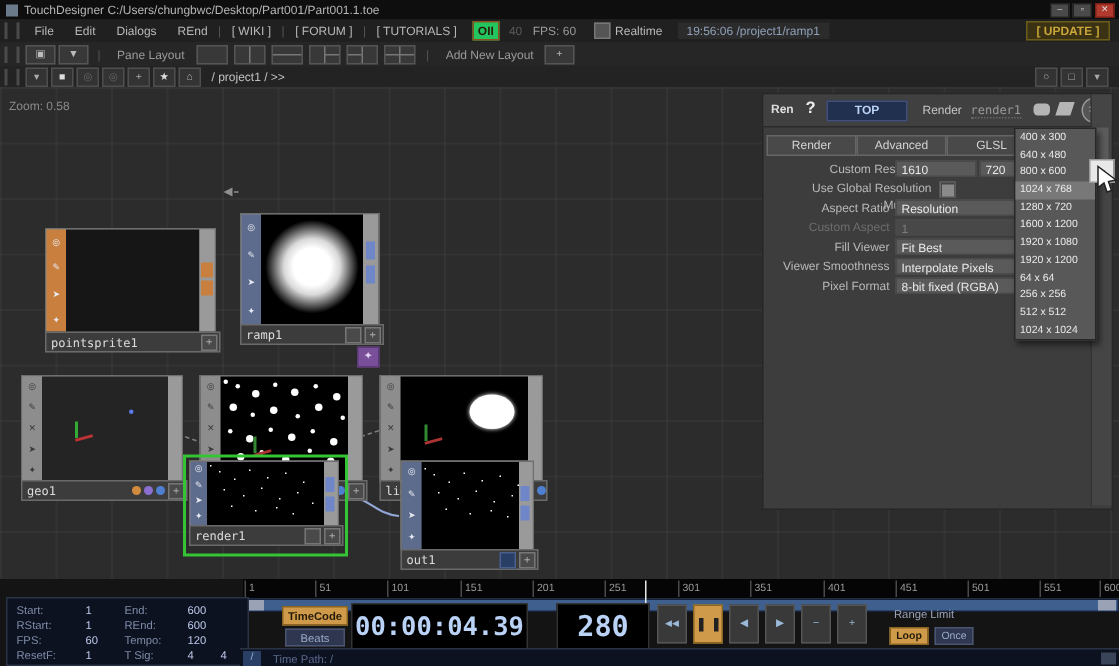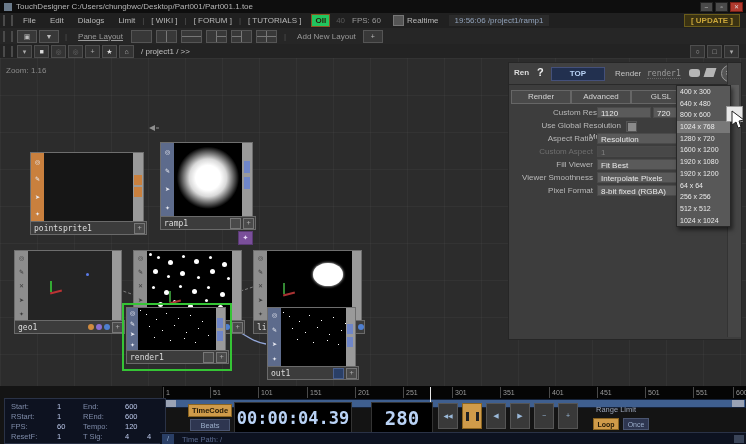--- a/index.html
+++ b/index.html
@@ -87,42 +87,42 @@
       <div class="winbtn">▫</div>
       <div class="winbtn" style="background:#b03a2e;border-color:#7a1f16;">✕</div>
     </div>
   </div>
 
   <div class="abs row menubar">
     <div class="grip"></div>
     <span class="menuitem">File</span>
     <span class="menuitem">Edit</span>
     <span class="menuitem">Dialogs</span>
-    <span class="menuitem">Limit</span>
+    <span class="menuitem">REnd</span>
     <span class="sep">|</span>
     <span class="menuitem">[ WIKI ]</span>
     <span class="sep">|</span>
     <span class="menuitem">[ FORUM ]</span>
     <span class="sep">|</span>
     <span class="menuitem">[ TUTORIALS ]</span>
     <span style="background:#22c55e;color:#2a1a08;font-weight:bold;padding:1px 3px;margin:0 3px;border:1px solid #8a5420;">OII</span>
     <span style="color:#5a5a5a;margin:0 3px;">40</span>
     <span style="color:#9a9a9a;margin:0 4px;">FPS: 60</span>
     <div style="width:9px;height:9px;background:#555;border:1px solid #777;margin:0 3px 0 8px;"></div>
     <span>Realtime</span>
     <span style="margin-left:10px;background:#2b2b2b;padding:1px 6px;color:#8fa0b8;">19:56:06 /project1/ramp1</span>
     <span style="margin-left:auto;margin-right:6px;background:#3a3212;border:1px solid #6a5c1a;color:#c9a53a;font-weight:bold;padding:1px 6px;">[ UPDATE ]</span>
   </div>
 
   <div class="abs row layoutbar">
     <div class="grip"></div>
     <div class="toolbtn">▣</div>
     <div class="toolbtn">▼</div>
     <span class="sep" style="margin:0 5px;">|</span>
-    <span style="margin:4px 6px;text-decoration:underline;">Pane Layout</span>
+    <span style="margin:4px 6px;">Pane Layout</span>
     <div class="lp"></div>
     <div class="lp">
         <i style="left:9px;top:0;width:1px;height:11px;"></i>
       </div>
     <div class="lp">
         <i style="left:0;top:5px;width:19px;height:1px;"></i>
       </div>
     <div class="lp">
         <i style="left:9px;top:0;width:1px;height:11px;"></i>
         <i style="left:9px;top:5px;width:10px;height:1px;"></i>
@@ -151,21 +151,21 @@
     <div class="pbtn">⌂</div>
     <span style="margin-left:6px;color:#c0c0c0;">/ project1 / &gt;&gt;</span>
     <div style="margin-left:auto;display:flex;margin-right:6px;">
       <div class="pbtn">○</div>
       <div class="pbtn">□</div>
       <div class="pbtn">▾</div>
     </div>
   </div>
 
   <div class="abs network">
-    <div class="abs" style="left:6px;top:8px;color:#8a8a8a;">Zoom: 1.16</div>
+    <div class="abs" style="left:6px;top:8px;color:#8a8a8a;">Zoom: 0.58</div>
 
     <svg class="abs" width="746" height="328" style="left:0;top:0;pointer-events:none;">
       <defs>
         <marker id="arr" markerWidth="7" markerHeight="7" refX="5" refY="3" orient="auto">
           <path d="M0,0 L6,3 L0,6 z" fill="#8f8f8f"></path>
         </marker>
       </defs>
       <path d="M159,70 L150,70" stroke="#8f8f8f" stroke-width="1" stroke-dasharray="3,2" fill="none" marker-end="url(#arr)"></path>
       <path d="M122,108 L122,128" stroke="#8f8f8f" stroke-width="1" stroke-dasharray="3,2" fill="none" marker-end="url(#arr)"></path>
       <path d="M62,212 L146,241" stroke="#7f7f7f" stroke-width="1" stroke-dasharray="3,2" fill="none" marker-end="url(#arr)"></path>
@@ -334,21 +334,21 @@
       <div class="abs" style="left:180px;top:6px;width:11px;height:8px;background:#b5b5b5;border-radius:3px;"></div>
       <div class="abs" style="left:196px;top:5px;width:10px;height:9px;background:#b5b5b5;transform:skewX(-18deg);"></div>
       <div class="abs" style="left:212px;top:2px;width:15px;height:15px;border-radius:50%;background:#555;border:1px solid #999;color:#ddd;font-size:9px;line-height:15px;text-align:center;">✱</div>
     </div>
 
     <div class="ptab" style="left:2px;">Render</div>
     <div class="ptab" style="left:62px;">Advanced</div>
     <div class="ptab" style="left:122px;">GLSL</div>
 
     <div class="plabel" style="left:4px;top:44px;width:84px;">Custom Res</div>
-    <div class="pfield" style="left:88px;top:44px;width:54px;">1120</div>
+    <div class="pfield" style="left:88px;top:44px;width:54px;">1610</div>
     <div class="pfield" style="left:144px;top:44px;width:58px;">720</div>
 
     <div class="plabel" style="left:0;top:57px;width:112px;">Use Global Resolution Multiplier</div>
     <div class="abs" style="left:117px;top:58px;width:9px;height:9px;background:#8a8a8a;border:1px solid #555;box-shadow:inset 1px 1px 0 #444;"></div>
 
     <div class="plabel" style="left:0;top:70px;width:84px;">Aspect Ratio</div>
     <div class="pfield" style="left:88px;top:70px;width:114px;">Resolution</div>
     <div class="parrow" style="left:206px;top:70px;">▶</div>
 
     <div class="plabel" style="left:0;top:83px;width:84px;color:#6e6e6e;">Custom Aspect</div>

